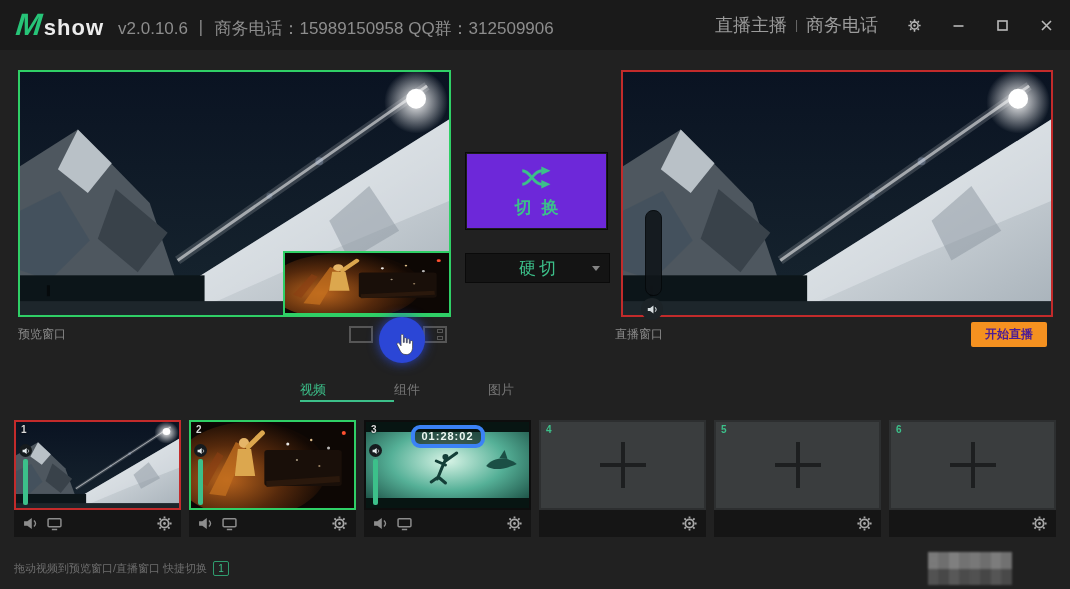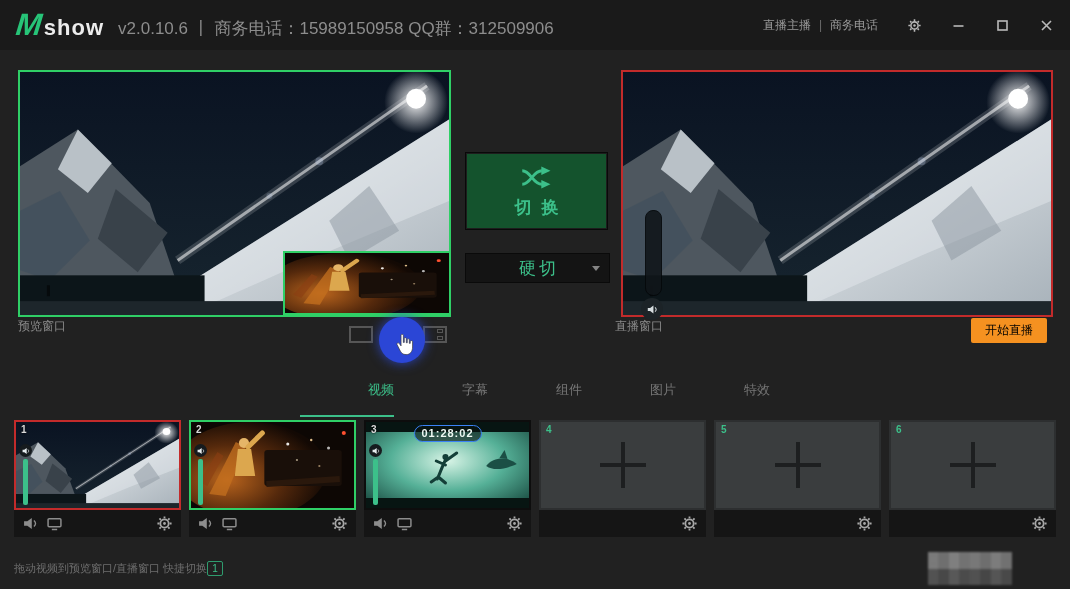--- a/index.html
+++ b/index.html
@@ -6,92 +6,92 @@
   body{width:1070px;height:589px;overflow:hidden;background:#1f1f1f;font-family:"Liberation Sans","DejaVu Sans",sans-serif}
   .app{position:relative;width:1070px;height:589px;background:#212121;color:#ccc}
 
   
   .titlebar{position:absolute;top:0;left:0;right:0;height:50px;background:#1a1a1a;display:flex;align-items:center;padding:0 16px;box-sizing:border-box}
   .logo{display:flex;align-items:baseline;cursor:default}
   .logo-m{color:#27c478;font-style:italic;font-weight:800;font-size:31px;line-height:1;margin-right:2px;transform:skewX(-6deg)}
   .logo-show{color:#ececec;font-weight:700;font-size:22px;letter-spacing:1px}
   .version{color:#8d8d8d;font-size:17px;margin-left:14px;margin-top:6px}
   .tb-right{margin-left:auto;display:flex;align-items:center}
-  .tb-link{color:#9b9b9b;font-size:12px;cursor:pointer;text-decoration:none}
+  .tb-link{color:#9b9b9b;font-size:18px;cursor:pointer;text-decoration:none}
   .tb-sep{color:#6b6b6b;font-size:12px;margin:0 8px}
   .winbtn{margin-left:28px;width:16px;height:16px;display:flex;align-items:center;justify-content:center;color:#b9b9b9;cursor:pointer}
   .winbtn svg{width:13px;height:13px;display:block}
 
   
   .panel{position:absolute;box-sizing:border-box;background:#000}
   .preview-panel{left:18px;top:70px;width:433px;height:247px;border:2px solid #2fcf66}
   .live-panel{left:621px;top:70px;width:432px;height:247px;border:2px solid #c22b2b}
   .scene{width:100%;height:100%;display:block}
   .pip{position:absolute;left:263px;top:179px;width:168px;height:64px;border:2px solid #2fcf66;box-sizing:border-box;background:#000;z-index:2}
 
   .live-vbar{position:absolute;left:22px;top:138px;width:15px;height:84px;background:#10161a;border:1px solid #05080a;border-radius:8px;opacity:.9;z-index:2;cursor:pointer}
   .live-vspk{position:absolute;left:18px;top:226px;width:22px;height:22px;border-radius:50%;background:#1c2327;display:flex;align-items:center;justify-content:center;color:#d7dde0;z-index:2;cursor:pointer}
   .live-vspk svg{width:11px;height:11px}
 
   
-  .panel-bar{position:absolute;height:32px;display:flex;box-sizing:border-box}
+  .panel-bar{position:absolute;height:32px;display:flex;align-items:center;box-sizing:border-box}
   .preview-bar{left:18px;top:318px;width:433px}
   .live-bar{left:615px;top:318px;width:432px}
   .win-label{color:#8a8a8a;font-size:12px}
   .layout-icons{margin-left:auto;display:flex;align-items:center;gap:13px;padding-right:4px}
   .lic{width:24px;height:17px;border:2px solid #565656;box-sizing:border-box;position:relative;cursor:pointer}
   .lic.active{border-color:#d4daf7}
   .lic .sub{position:absolute;right:2px;bottom:2px;width:9px;height:6px;border:2px solid #d4daf7;box-sizing:border-box}
   .lic .s1,.lic .s2{position:absolute;right:2px;width:6px;height:4px;border:1.5px solid #565656;box-sizing:border-box}
   .lic .s1{top:1px}.lic .s2{bottom:1px}
-  .start-btn{margin-left:auto;width:76px;height:25px;background:#f59120;color:#000000;font-size:12px;font-weight:normal;display:flex;align-items:center;justify-content:center;border-radius:2px;cursor:pointer}
+  .start-btn{margin-left:auto;width:76px;height:25px;background:#f59120;color:#4c1d95;font-size:12px;font-weight:bold;display:flex;align-items:center;justify-content:center;border-radius:2px;cursor:pointer}
 
   
   .cursor-circle{position:absolute;left:379px;top:317px;width:46px;height:46px;border-radius:50%;background:#2b46d6;box-shadow:0 0 12px rgba(45,75,220,.85);z-index:5}
   .cursor-hand{position:absolute;left:395px;top:333px;width:19px;height:23px;z-index:6;pointer-events:none}
 
   
-  .switch-btn{position:absolute;left:465px;top:152px;width:143px;height:78px;background:#14532d;border:1px solid #090909;box-shadow:inset 0 0 0 1px #1d1d1d;display:flex;flex-direction:column;align-items:center;justify-content:center;gap:5px;cursor:pointer}
+  .switch-btn{position:absolute;left:465px;top:152px;width:143px;height:78px;background:#6d28d9;border:1px solid #090909;box-shadow:inset 0 0 0 1px #1d1d1d;display:flex;flex-direction:column;align-items:center;justify-content:center;gap:5px;cursor:pointer}
   .switch-btn svg{width:36px;height:27px;color:#3cc08a}
   .switch-label{color:#3cc08a;font-size:17px;font-weight:bold;letter-spacing:10px;padding-left:10px}
   .mode-select{position:absolute;left:465px;top:253px;width:143px;height:28px;background:#141414;border:1px solid #0a0a0a;display:flex;align-items:center;justify-content:center;cursor:pointer}
   .mode-value{color:#3cc08a;font-size:17px;letter-spacing:3px;padding-left:3px}
   .caret{position:absolute;right:9px;top:12px;width:0;height:0;border-left:4px solid transparent;border-right:4px solid transparent;border-top:5px solid #848484}
 
   
   .tabs{position:absolute;left:300px;top:381px;width:470px;display:flex}
-  .tab{width:94px;text-align:right;font-size:13px;color:#767676;padding-bottom:16px;cursor:pointer;box-sizing:border-box}
+  .tab{width:94px;text-align:left;font-size:13px;color:#767676;padding-bottom:1px;cursor:pointer;box-sizing:border-box}
   .tab.active{color:#3cc08a;border-bottom:2px solid #3cc08a}
 
   
   .thumbs{position:absolute;left:14px;top:420px;width:1043px;display:flex;gap:8px}
   .cell{width:167px;background:#232323;position:relative}
   .frame{height:90px;box-sizing:border-box;position:relative;background:#000;overflow:hidden}
   .frame.b-red{border:2px solid #c22b2b}
   .frame.b-green{border:2px solid #2fcf66}
   .frame.b-dark{border:2px solid #0d0d0d}
   .frame.empty{background:#3a3d3e;border:2px solid #2d2f30;cursor:pointer}
   .num{position:absolute;top:2px;left:5px;font-size:10px;font-weight:bold;color:#d9d9d9;z-index:3;text-shadow:0 0 2px #000}
   .num.green{color:#3cc08a;text-shadow:none}
   .plus{position:absolute;left:50%;top:50%;width:46px;height:46px;transform:translate(-50%,-50%)}
   .plus:before,.plus:after{content:"";position:absolute;background:#1d1f20}
   .plus:before{left:50%;top:0;width:4px;height:100%;transform:translateX(-50%)}
   .plus:after{top:50%;left:0;height:4px;width:100%;transform:translateY(-50%)}
   .vslider{position:absolute;left:3px;top:22px;z-index:3;width:14px}
   .vknob{width:13px;height:13px;border-radius:50%;background:#161b1e;color:#e6ecee;display:flex;align-items:center;justify-content:center;cursor:pointer}
   .vknob svg{width:8px;height:8px}
   .vfill{display:block;width:5px;height:46px;background:#3cc08a;margin:2px 0 0 4px;border-radius:2px;cursor:pointer}
-  .tstamp{position:absolute;top:3px;left:50%;transform:translateX(-50%);background:rgba(8,18,16,.62);border:1px solid #3b82f6;border-radius:9px;padding:0 7px;font-size:11px;font-weight:bold;color:#eef8f3;letter-spacing:1px;z-index:3;line-height:15px}
+  .tstamp{position:absolute;top:3px;left:50%;transform:translateX(-50%);background:rgba(8,18,16,.62);border:4px solid #3b82f6;border-radius:9px;padding:0 7px;font-size:11px;font-weight:bold;color:#eef8f3;letter-spacing:1px;z-index:3;line-height:15px}
   .strip{height:27px;background:#151515;display:flex;align-items:center;padding:0 9px;gap:9px;box-sizing:border-box}
   .sicon{width:15px;height:15px;color:#8d8d8d;cursor:pointer}
   .sicon svg{width:100%;height:100%;display:block}
   .sicon.gear-right{margin-left:auto;color:#a8a8a8}
 
   
-  .hint{position:absolute;left:14px;top:561px;font-size:11px;color:#6e6e6e;display:flex;align-items:center;}
+  .hint{position:absolute;left:14px;top:561px;font-size:11px;color:#6e6e6e;display:flex;align-items:center;gap:6px}
   .keycap{border:1px solid #2f9c6e;color:#3cc08a;font-size:10px;padding:0 4px;border-radius:2px;line-height:13px;display:inline-block}
   .mosaic{position:absolute;left:928px;top:552px;width:84px;height:33px;opacity:.92;filter:blur(1px);
     background:
       repeating-linear-gradient(0deg, rgba(70,70,70,.65) 0 16px, rgba(135,135,135,.65) 16px 33px),
       repeating-linear-gradient(90deg, #787878 0 10px, #575757 10px 21px, #8a8a8a 21px 31px, #616161 31px 42px, #747474 42px 52px, #535353 52px 63px, #808080 63px 73px, #5c5c5c 73px 84px)}
 </style>
 </head>
 <body>
 
 <svg style="position:absolute;width:0;height:0" aria-hidden="true">
@@ -287,24 +287,22 @@
         </svg>
       </div>
   </section>
   <div class="panel-bar live-bar">
     <span class="win-label">直播窗口</span>
     <div class="start-btn">开始直播</div>
   </div>
 
   <nav class="tabs">
     <span class="tab active">视频</span>
-    <span class="tab">字幕</span>
     <span class="tab">组件</span>
     <span class="tab">图片</span>
-    <span class="tab">特效</span>
   </nav>
 
   <div class="thumbs">
 
     <div class="cell">
       <div class="frame b-red">
         <span class="num">1</span>
         <svg class="scene">
             <use href="#scene-mountain"></use>
           </svg>

